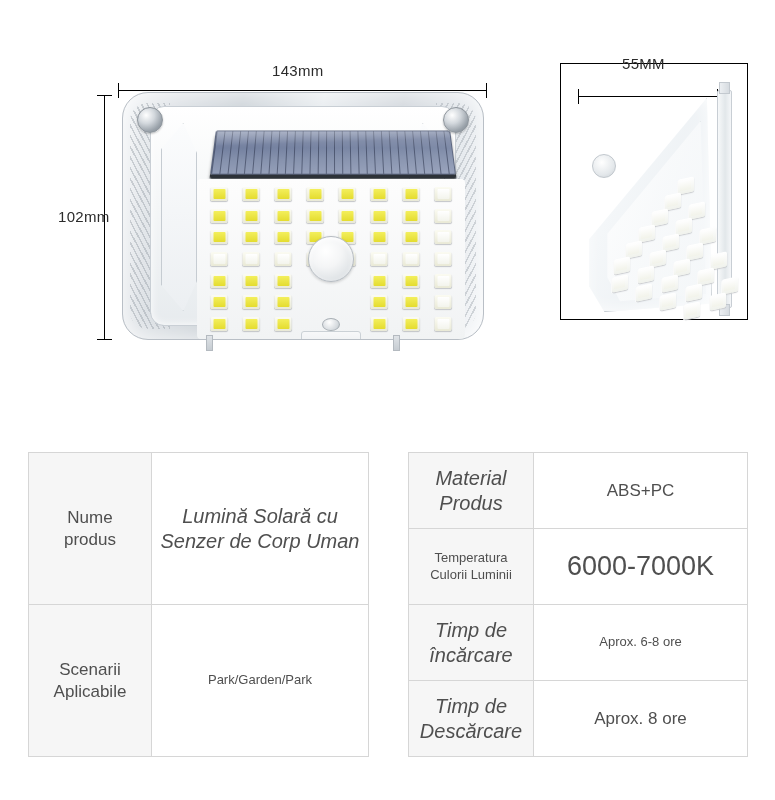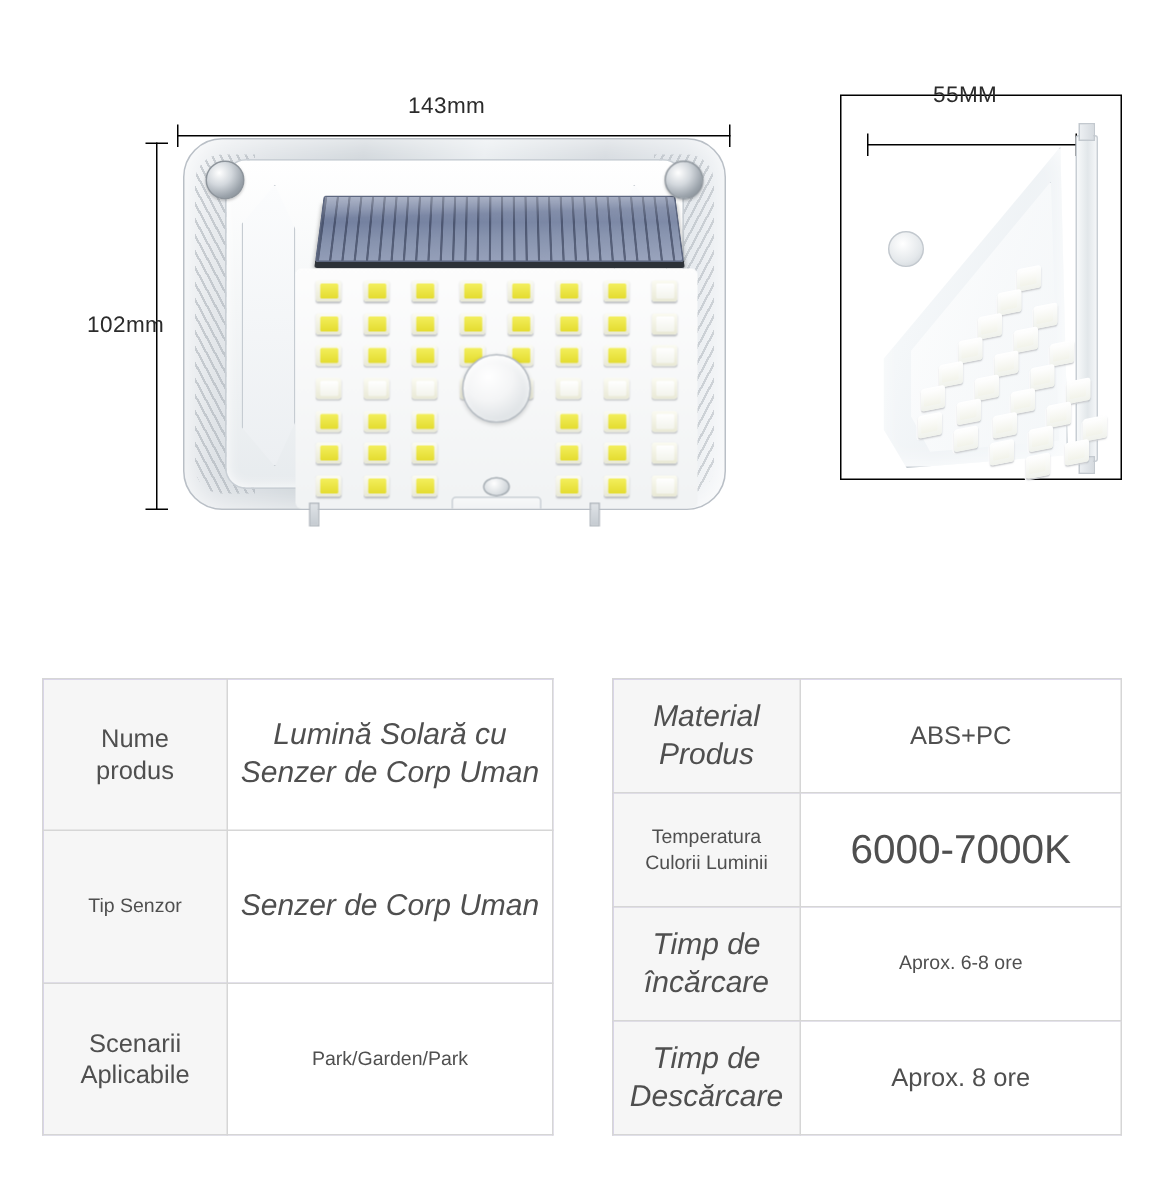--- a/index.html
+++ b/index.html
@@ -589,24 +589,20 @@
   <colgroup>
       <col class="c-label">
       <col class="c-value">
     </colgroup>
   <tbody id="tbody-left">
       <tr>
         <td class="cell-label fs-lg">Nume<br>produs</td>
         <td class="cell-value fs-md">Lumină Solară cu<br>Senzer de Corp Uman</td>
       </tr>
       <tr>
-        <td class="cell-label fs-sm">Tip Senzor</td>
-        <td class="cell-value fs-md">Senzer de Corp Uman</td>
-      </tr>
-      <tr>
         <td class="cell-label fs-lg">Scenarii<br>Aplicabile</td>
         <td class="cell-value fs-sm">Park/Garden/Park</td>
       </tr>
     </tbody>
 </table>
 
 <table class="spec-table" id="table-right">
   <colgroup>
       <col class="c-label">
       <col class="c-value">

